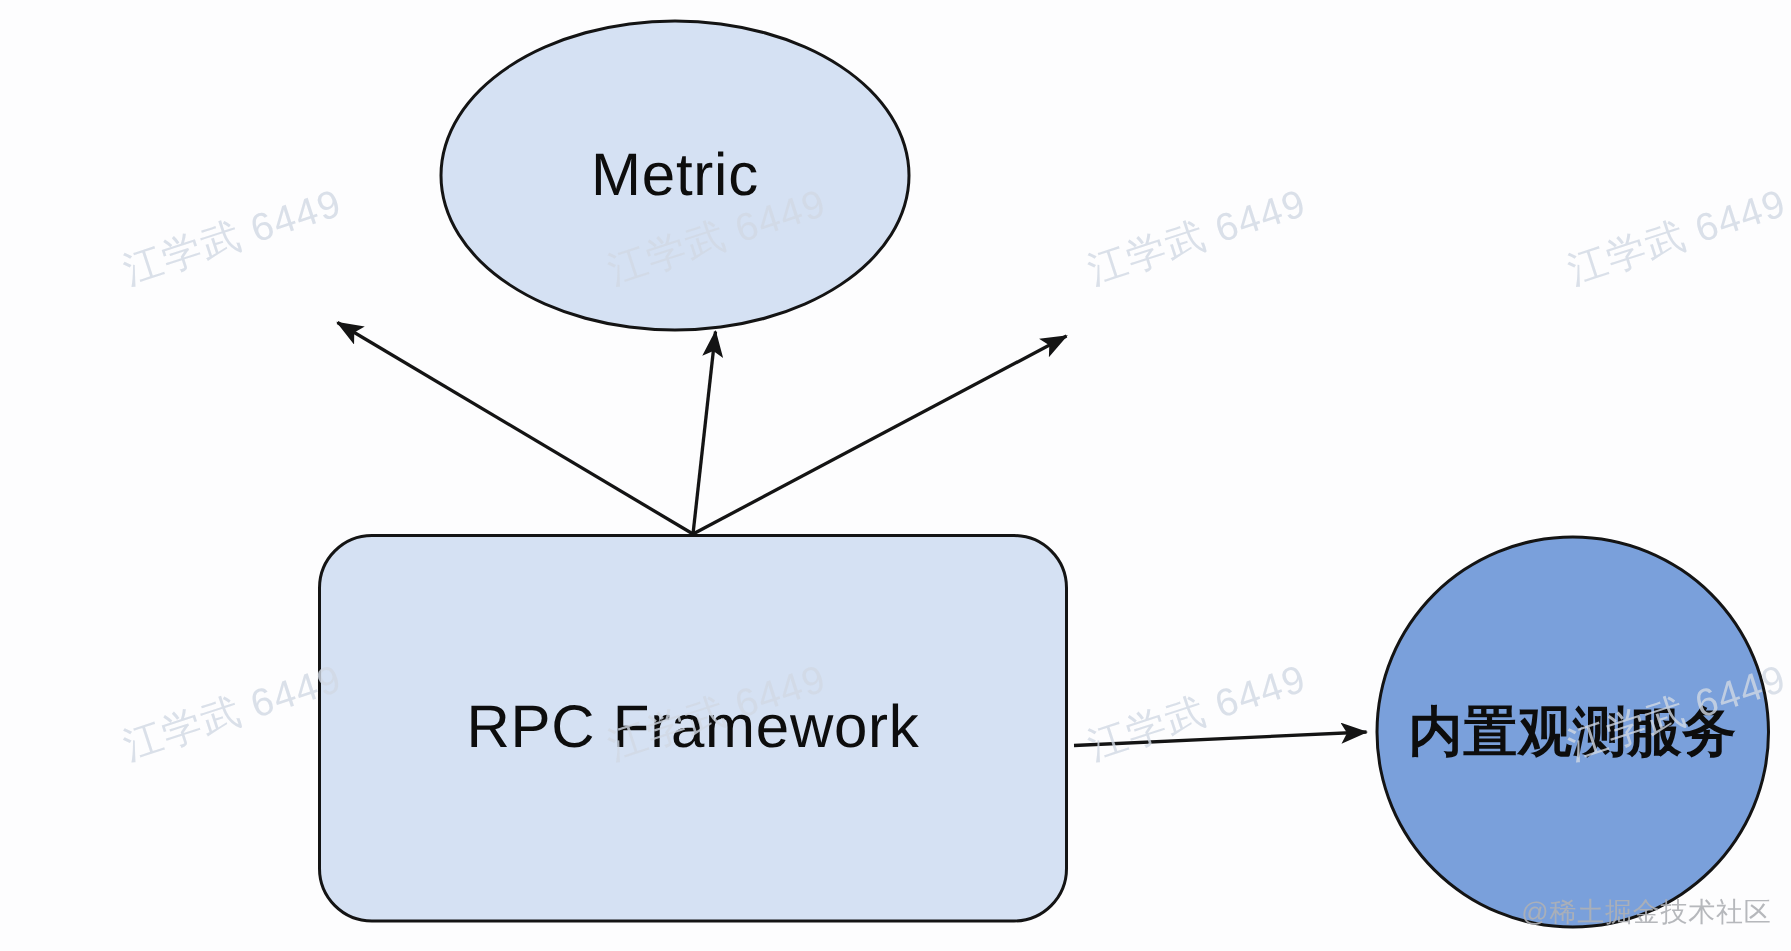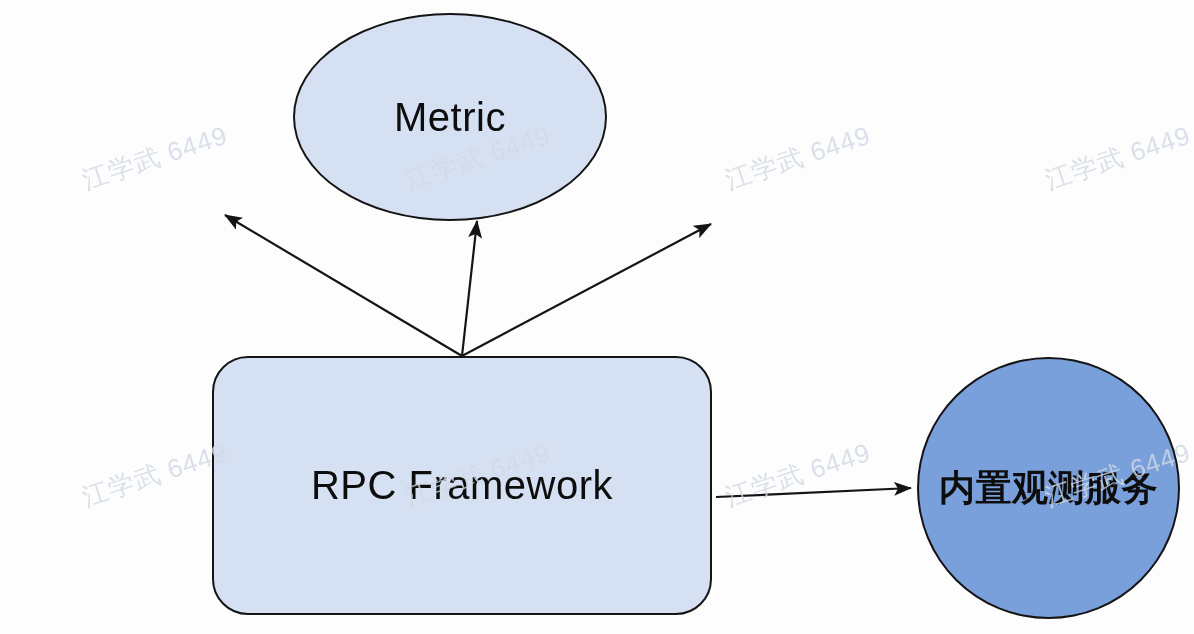--- a/index.html
+++ b/index.html
@@ -96,14 +96,15 @@
 
   <div class="watermark wm-r1c1">江学武 6449</div>
   <div class="watermark wm-r1c2">江学武 6449</div>
   <div class="watermark wm-r1c3">江学武 6449</div>
   <div class="watermark wm-r1c4">江学武 6449</div>
   <div class="watermark wm-r2c1">江学武 6449</div>
   <div class="watermark wm-r2c2">江学武 6449</div>
   <div class="watermark wm-r2c3">江学武 6449</div>
   <div class="watermark wm-r2c4">江学武 6449</div>
 
+  <div class="credit">@稀土掘金技术社区</div>
 
 </div>
 
 </body></html>

